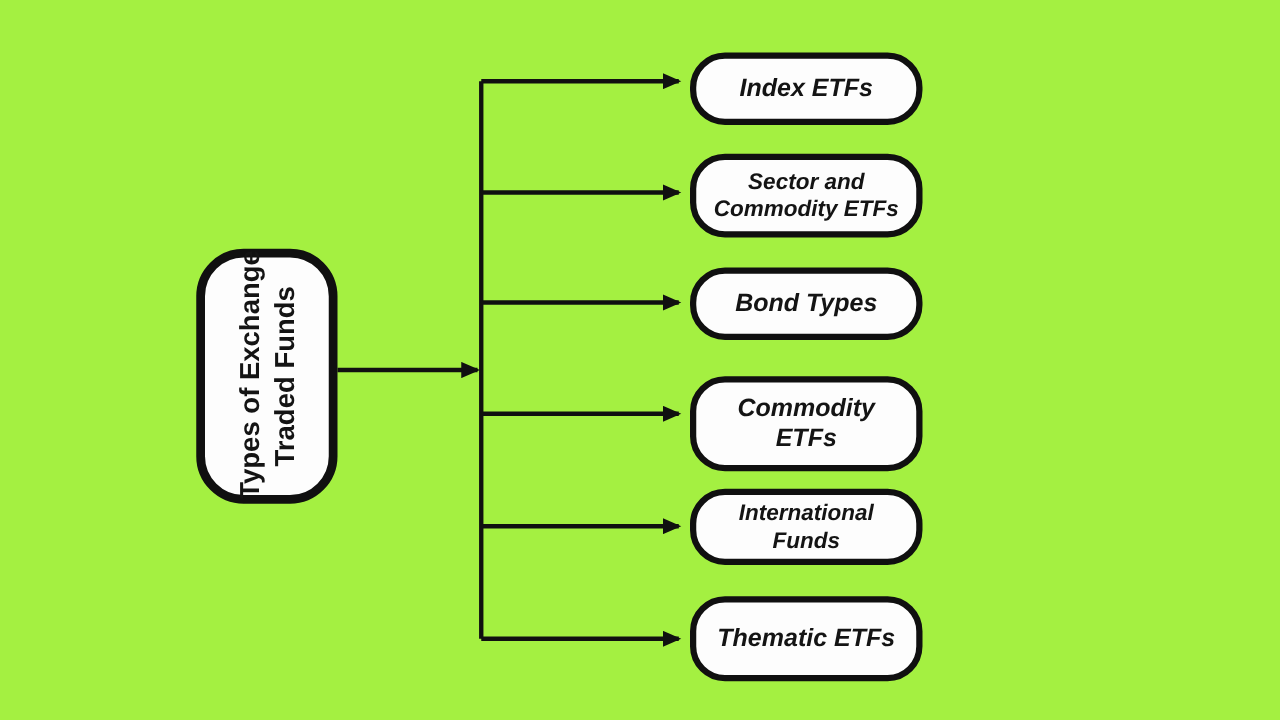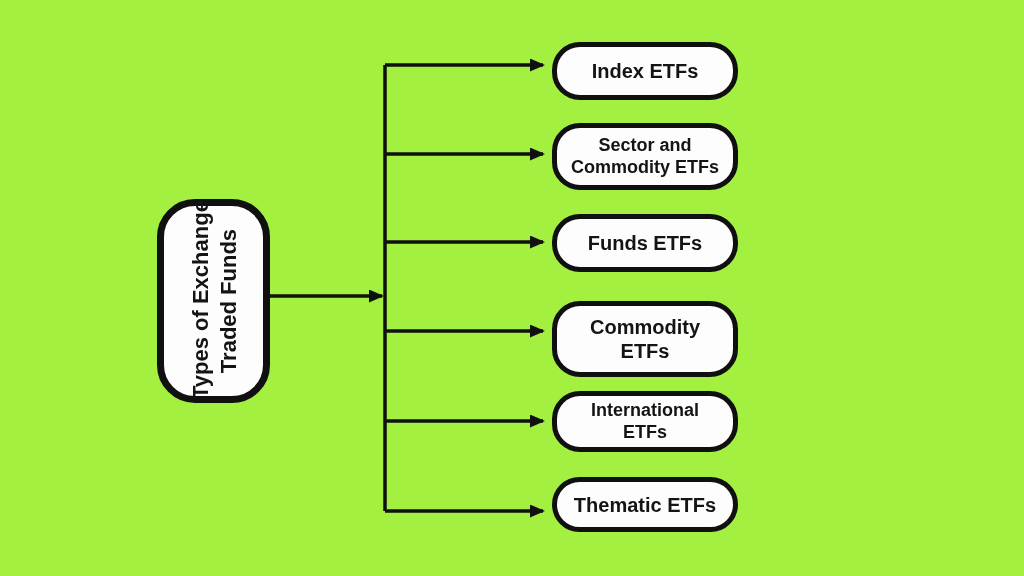--- a/index.html
+++ b/index.html
@@ -50,27 +50,27 @@
     position: absolute;
     left: 50%;
     top: 50%;
     width: 196px;
     transform: translate(-50%, -50%) rotate(-90deg);
     text-align: center;
     font-size: 22px;
     line-height: 1.25;
     white-space: nowrap;
   }
-  .child-node { left: 552px; width: 186px; }
+  .child-node { left: 552px; width: 186px; font-style: italic; }
   .child-0 { top: 42px;  height: 58px; }
   .child-1 { top: 123px; height: 67px; font-size: 18px; }
   .child-2 { top: 214px; height: 58px; }
   .child-3 { top: 301px; height: 76px; }
   .child-4 { top: 391px; height: 61px; font-size: 18px; }
-  .child-5 { top: 477px; height: 55px; }
+  .child-5 { top: 477px; height: 68px; }
 </style>
 </head>
 <body>
 
 <div id="stage" style="background: rgb(164, 240, 65);">
 
   <svg id="connector-layer" viewBox="0 0 1024 576" xmlns="http://www.w3.org/2000/svg">
     <defs>
       <marker id="ah" markerUnits="userSpaceOnUse" markerWidth="16" markerHeight="13" refX="13" refY="6.5" orient="auto">
         <path d="M0,0 L15,6.5 L0,13 Z" fill="#101010"></path>
@@ -96,25 +96,25 @@
     </div>
   </div>
 
   <div class="node child-node child-0">
     <span>Index ETFs</span>
   </div>
   <div class="node child-node child-1">
     <span>Sector and Commodity ETFs</span>
   </div>
   <div class="node child-node child-2">
-    <span>Funds ETFs</span>
+    <span>Bond Types</span>
   </div>
   <div class="node child-node child-3">
     <span>Commodity ETFs</span>
   </div>
   <div class="node child-node child-4">
-    <span>International ETFs</span>
+    <span>International Funds</span>
   </div>
   <div class="node child-node child-5">
     <span>Thematic ETFs</span>
   </div>
 
 </div>
 
 </body></html>

